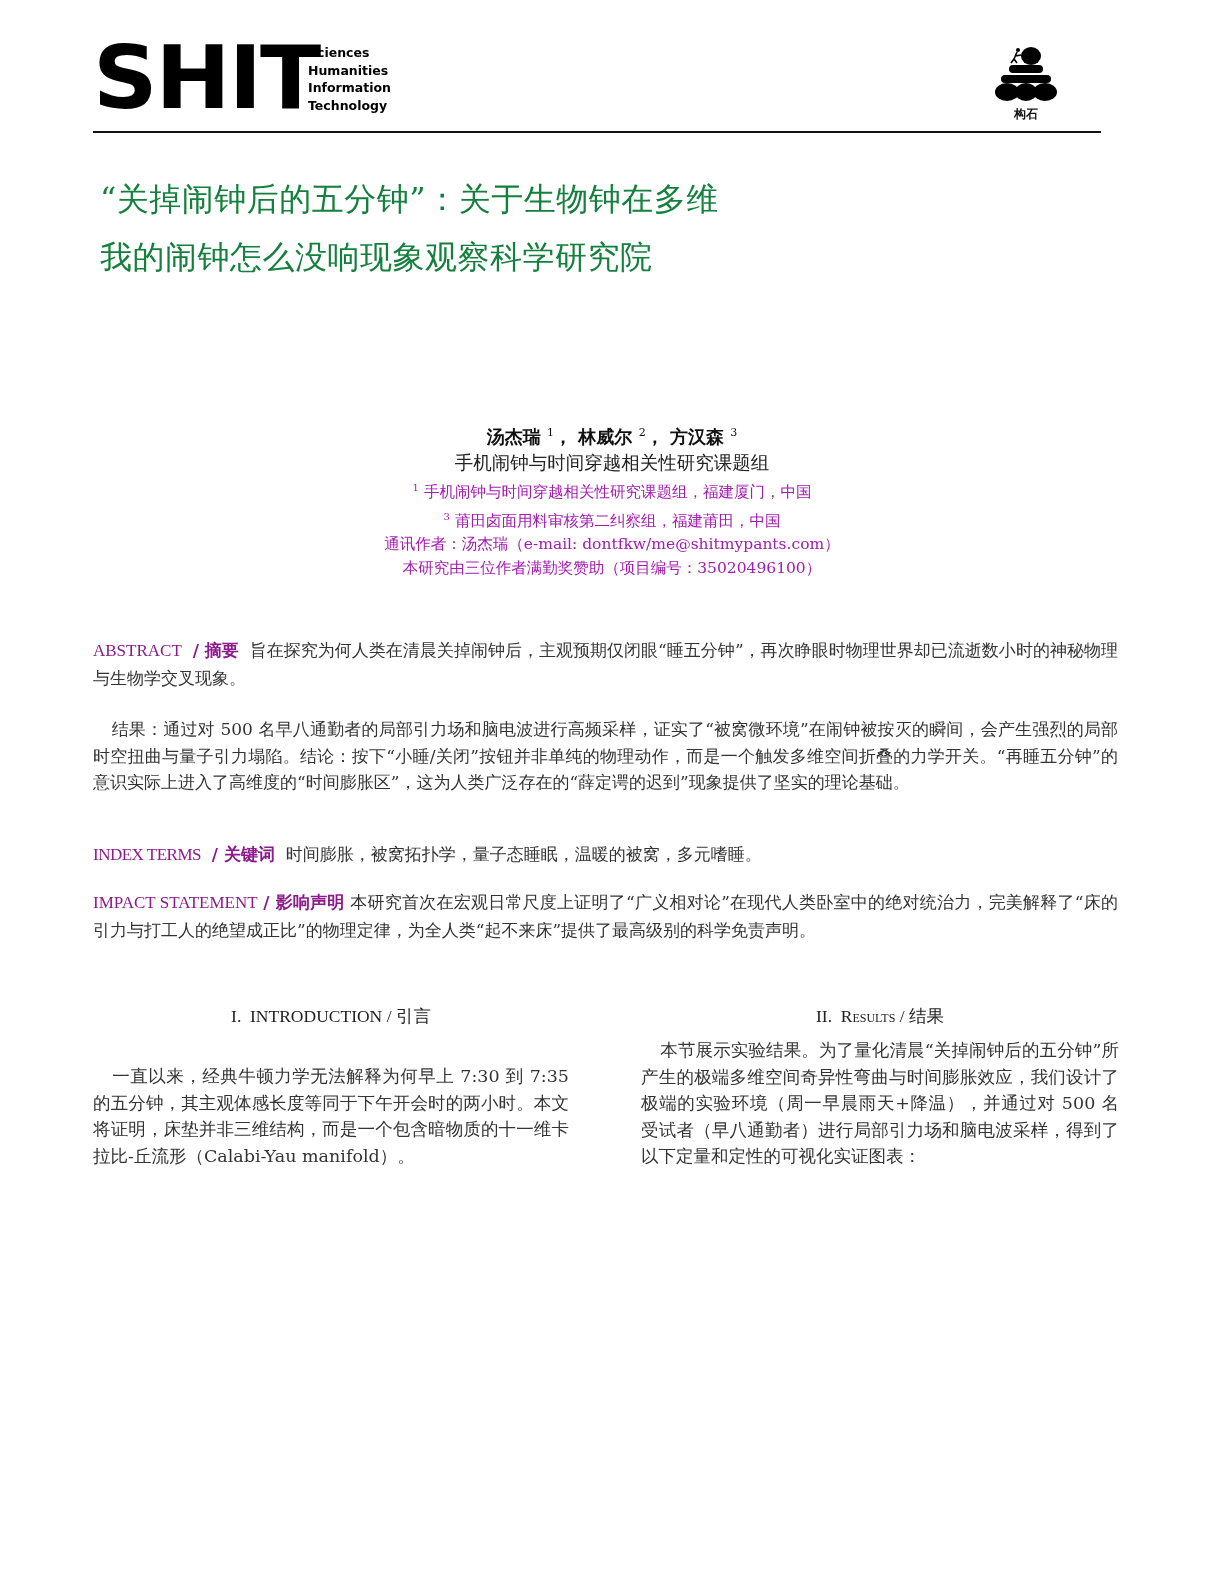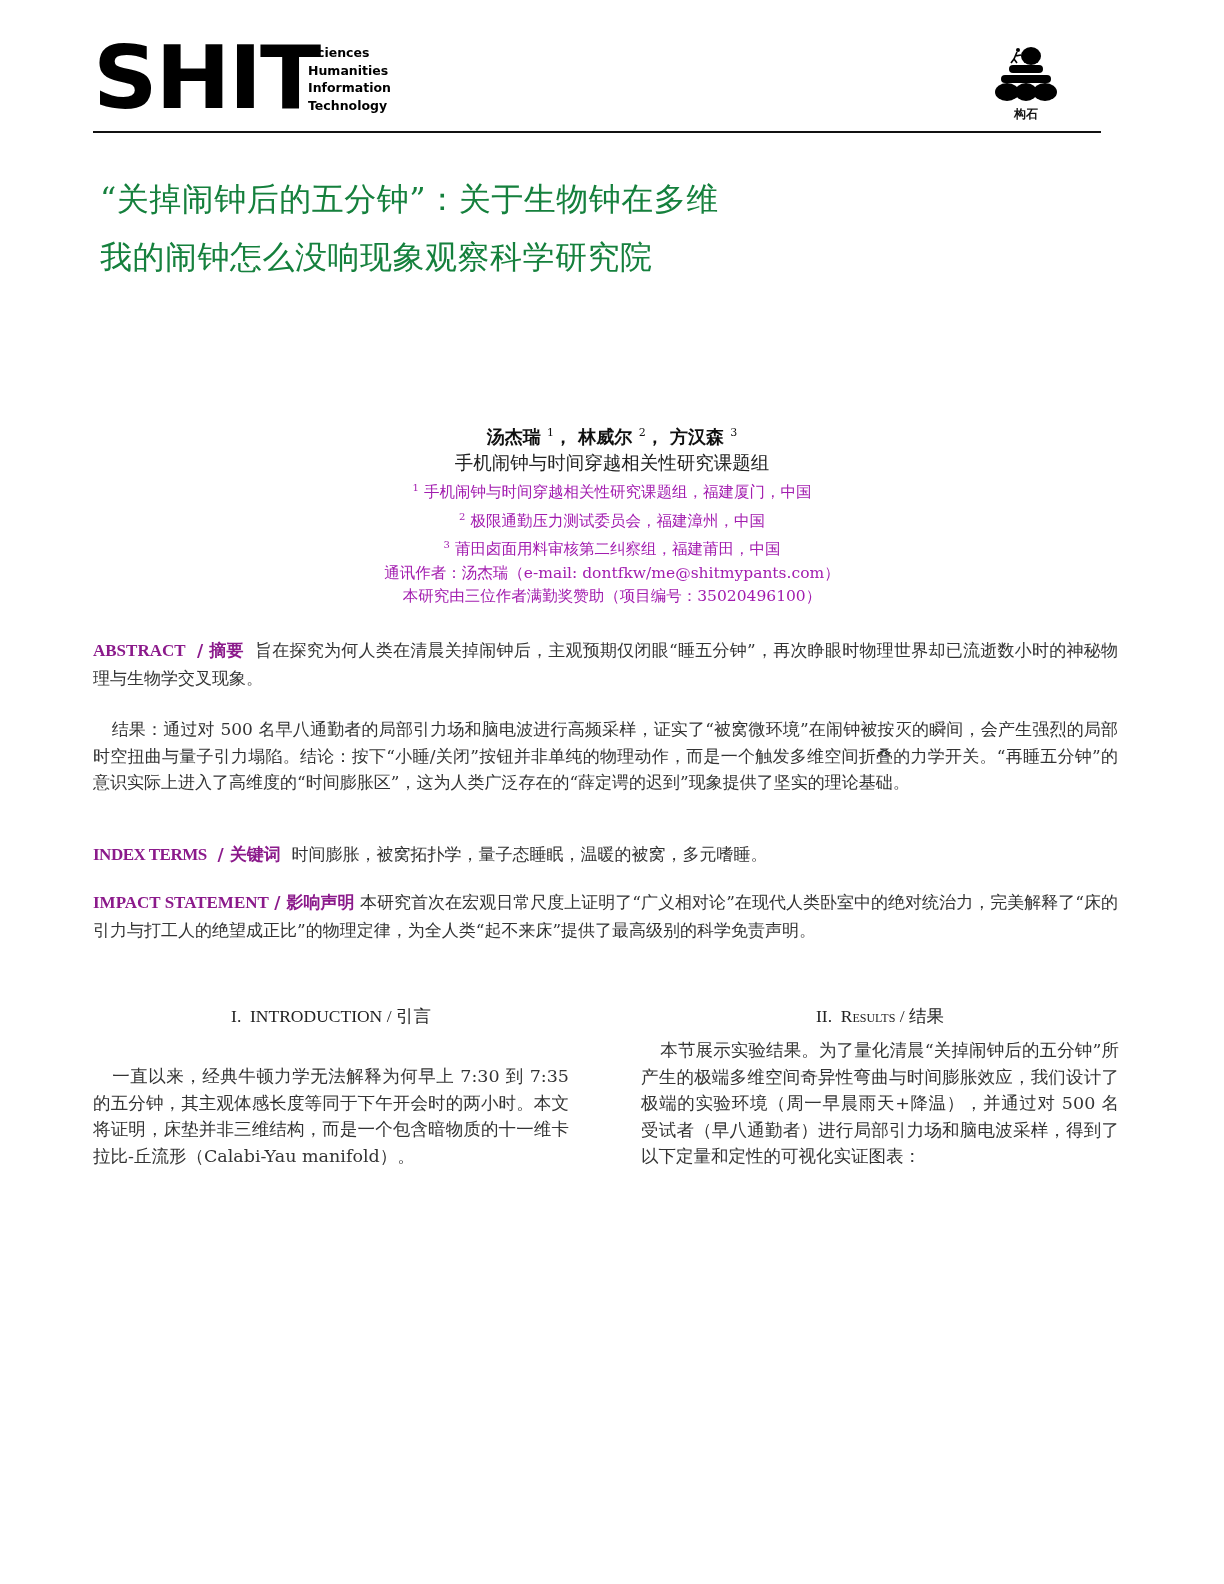--- a/index.html
+++ b/index.html
@@ -26,21 +26,21 @@
   
   .authors-block { left: 200px; top: 420px; width: 824px; text-align: center; }
   .authors { font-weight: bold; font-size: 18px; line-height: 26px; color: #111; }
   .authors sup { font-weight: normal; font-size: 11px; }
   .institute { font-size: 18.5px; line-height: 26px; color: #222; }
   .aff { font-size: 15.5px; line-height: 23.5px; color: #a21caf; }
   .aff sup { font-size: 10px; }
 
   
   .para { left: 93px; width: 1025px; font-size: 17px; line-height: 26.5px; color: #333; text-align: justify; }
-  .kw-label { color: #8b1a8b; font-weight: bold; font-family: "Liberation Serif", "DejaVu Serif", serif; }
+  .kw-label { color: #8b1a8b; font-weight: normal; font-family: "Liberation Serif", "DejaVu Serif", serif; }
   .kw-label.condensed { letter-spacing: -0.5px; }
   .kw-cn { color: #8b1a8b; font-weight: bold; }
 
   
   .col-left { left: 93px; top: 1003px; width: 476px; }
   .col-right { left: 641px; top: 1003px; width: 478px; }
   .section-heading { text-align: center; font-size: 17.5px; line-height: 26px; color: #222;
                      font-family: "Liberation Serif", "DejaVu Serif", serif; margin-bottom: 8px; }
   .sc { font-variant: small-caps; }
   .col-text { font-size: 17.5px; line-height: 26.5px; color: #333; text-align: justify; text-indent: 1.1em; margin: 0; }
@@ -89,24 +89,20 @@
     <sup>2</sup><span>，</span>
     <span>方汉森</span>
     <sup>3</sup>
   </div>
   <div class="institute">手机闹钟与时间穿越相关性研究课题组</div>
   <div class="aff">
     <sup>1</sup>
     <span>手机闹钟与时间穿越相关性研究课题组，福建厦门，中国</span>
   </div>
   <div class="aff">
-    <sup>2</sup>
-    <span>极限通勤压力测试委员会，福建漳州，中国</span>
-  </div>
-  <div class="aff">
     <sup>3</sup>
     <span>莆田卤面用料审核第二纠察组，福建莆田，中国</span>
   </div>
   <div class="aff">通讯作者：汤杰瑞（e-mail: dontfkw/me@shitmypants.com）</div>
   <div class="aff">本研究由三位作者满勤奖赞助（项目编号：35020496100）</div>
 </div>
 
 <div class="abs para" style="top:637px;">
   <span class="kw-label">ABSTRACT</span>
   &nbsp;<span class="kw-cn">/ 摘要</span>

